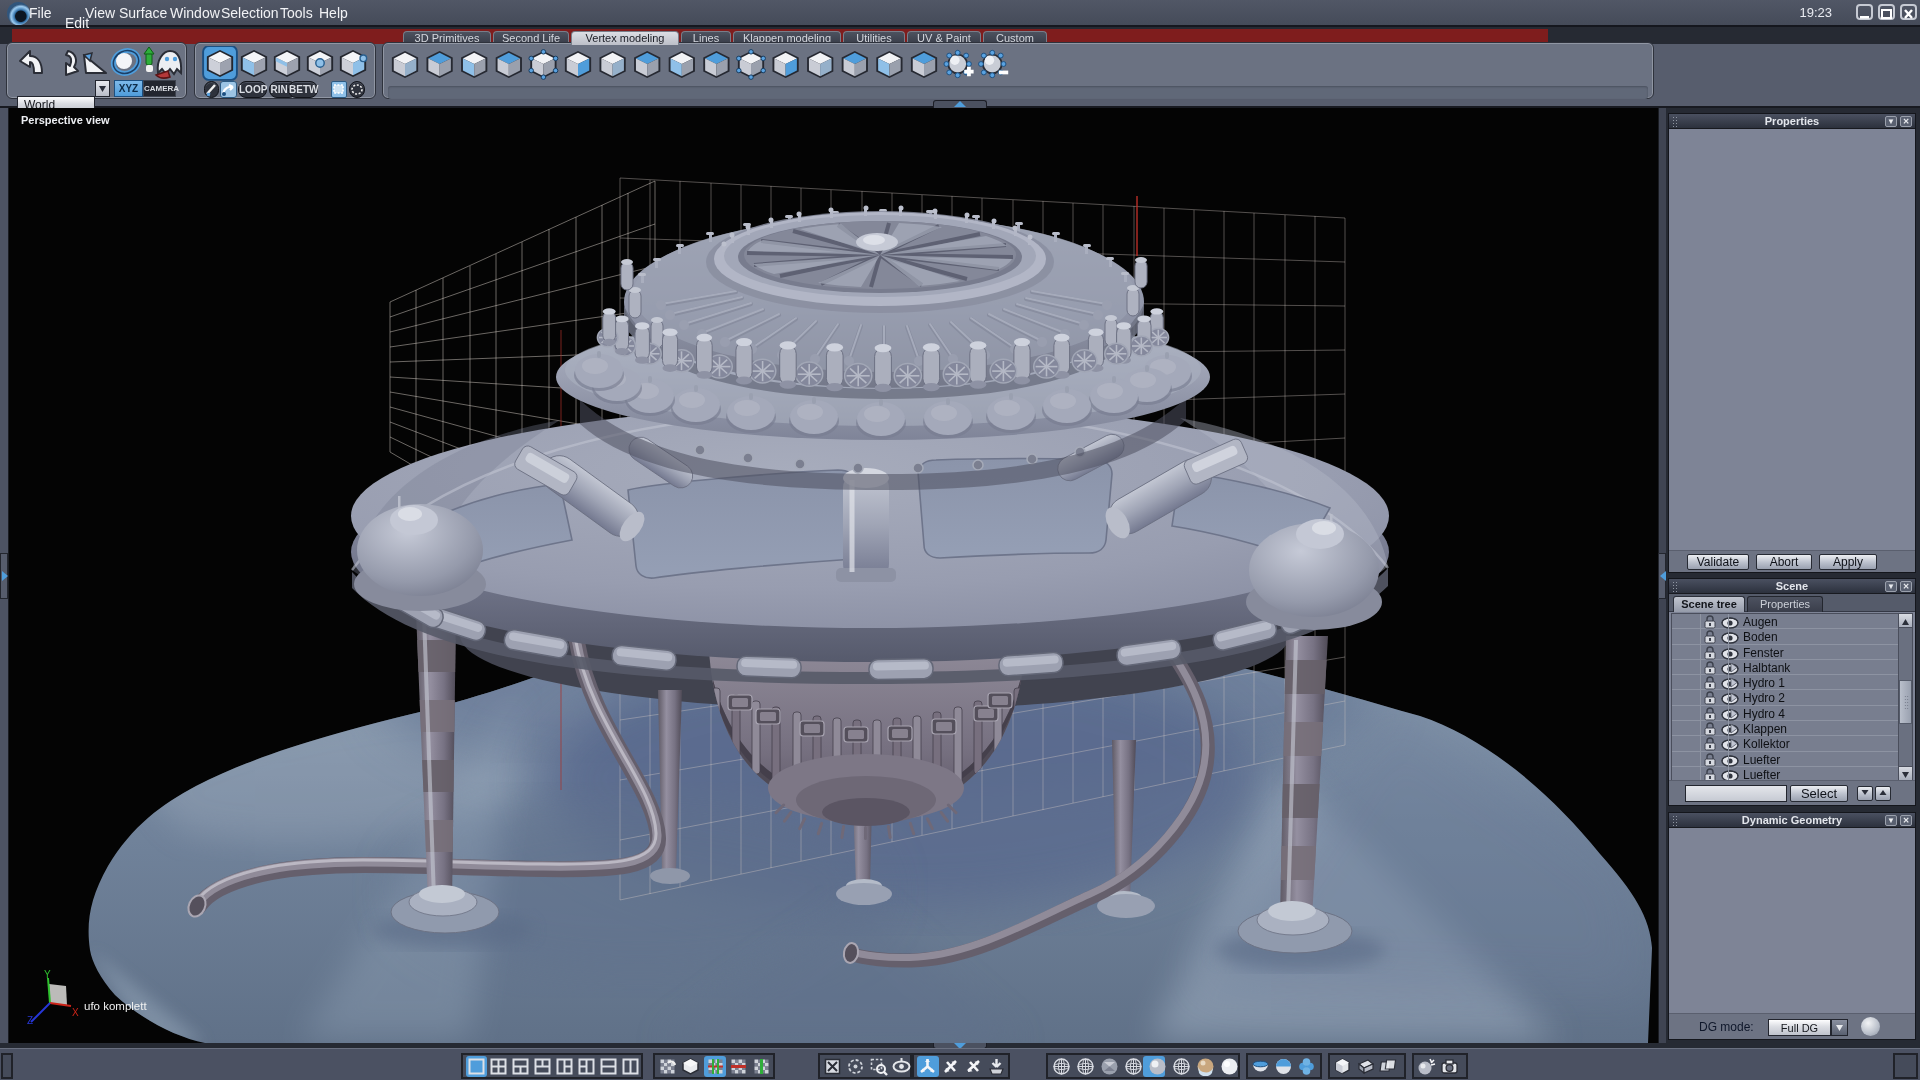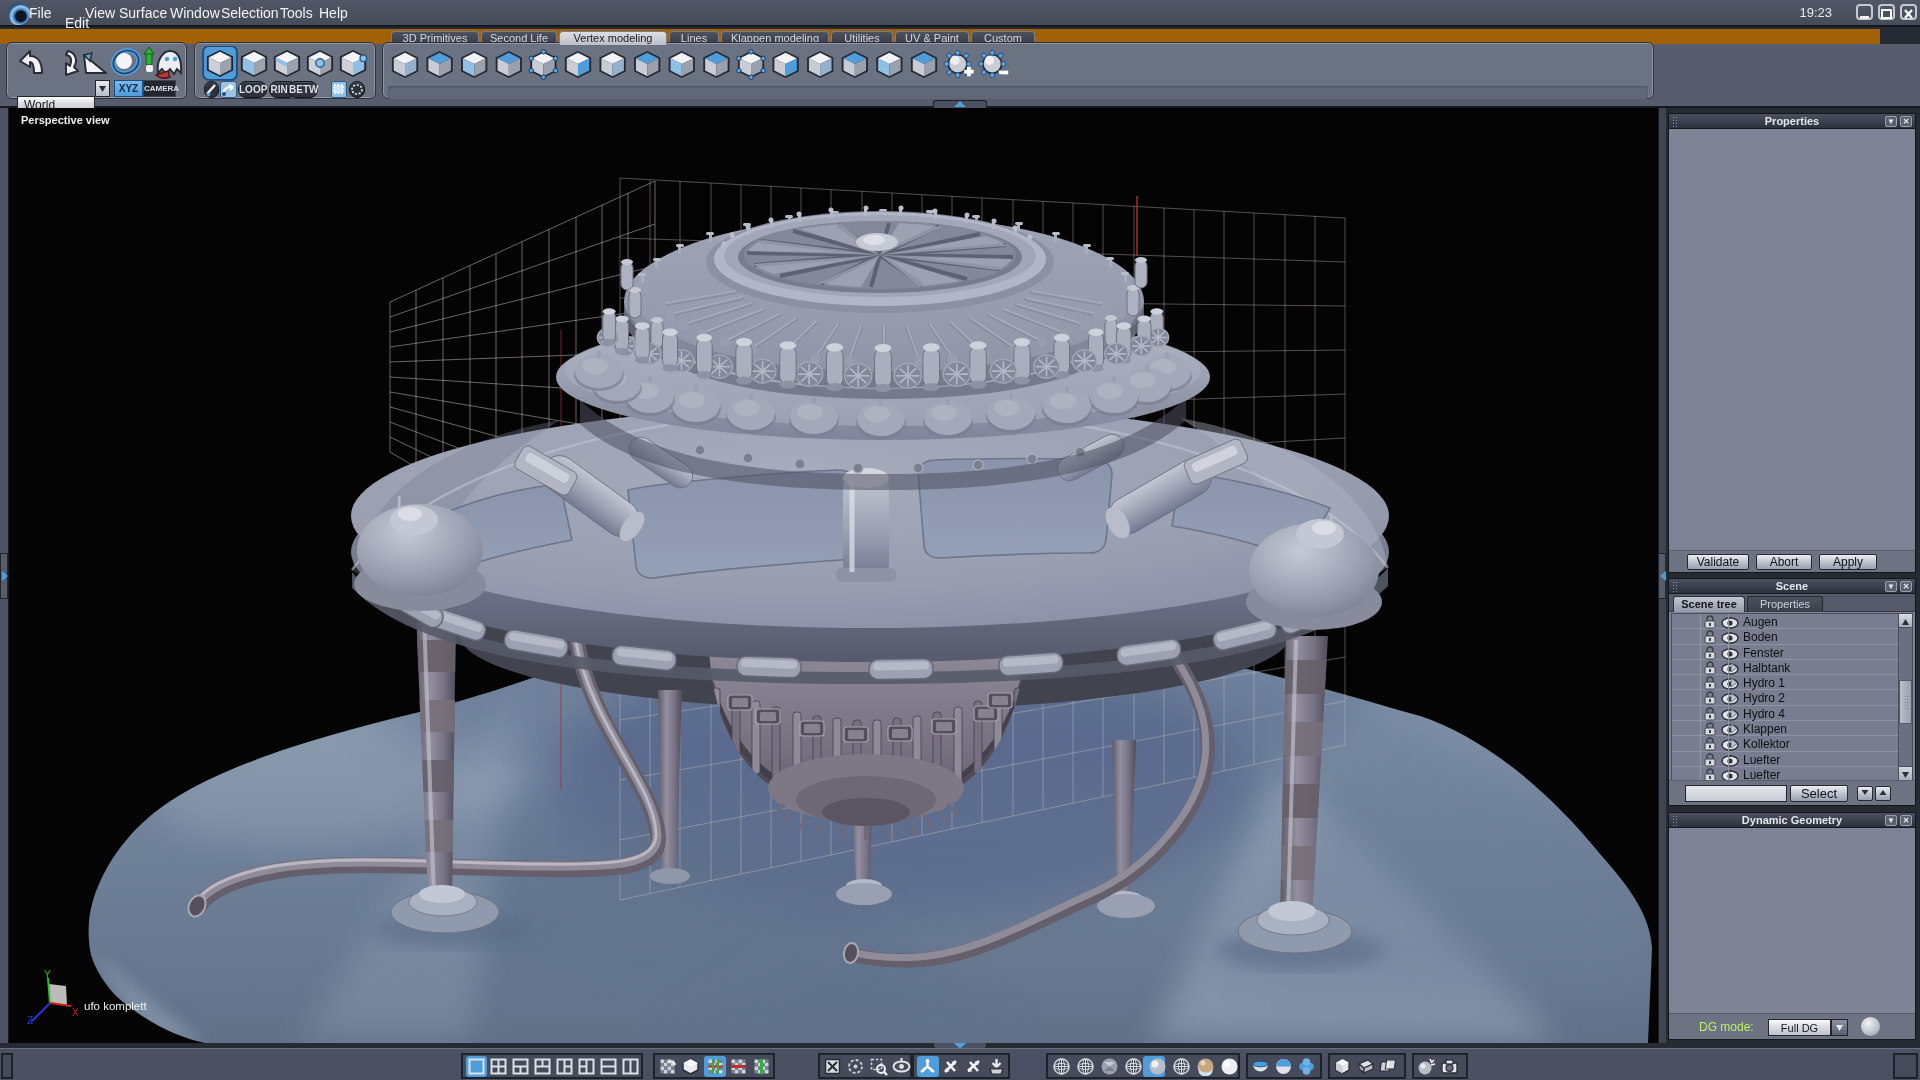--- a/index.html
+++ b/index.html
@@ -4,21 +4,21 @@
 html,body{width:1920px;height:1080px;overflow:hidden;background:#262a33;font-family:"Liberation Sans",sans-serif}
 #root{position:relative;width:1920px;height:1080px}
 .abs{position:absolute}
 
 #menubar{left:0;top:0;width:1920px;height:27px;background:linear-gradient(#515766,#454b59);border-bottom:2px solid #15171e}
 #menubar .mi{color:#f1f2f5;font-size:14px;line-height:26px}
 #logo{left:7px;top:2px;width:23px;height:23px;border-radius:50%;background:radial-gradient(circle 12px at 60% 62%,#0d1623 0 44%,#2f6aa0 52%,#7db3e0 72%,#9cc8ec 82%,#30557c 100%)}
 #clock{right:88px;top:5px;color:#e9ebf1;font-size:13px}
 .winbtn{top:4px;width:17px;height:16px;border:2px solid #c6cad3;border-radius:4px;color:#eef0f4;text-align:center}
 
-#tabstrip{left:0;top:29px;width:1880px;height:15px;background:#a16207}
+#tabstrip{left:12px;top:29px;width:1536px;height:15px;background:#7f1d1d}
 .tab{position:absolute;top:2px;height:14px;border:1px solid #787e8a;border-bottom:none;border-radius:4px 4px 0 0;background:linear-gradient(#4d525f,#363a46);color:#d4d7de;font-size:11px;text-align:center;line-height:13px}
 .tab.sel{background:linear-gradient(#dcdee4,#bcbfc8);color:#191b23;z-index:3}
 
 #toolbar{left:0;top:44px;width:1920px;height:64px;background:#575d6d;border-bottom:2px solid #181a21}
 .tbox{position:absolute;background:#6b7282;border:1px solid #2e323c;box-shadow:inset 0 0 0 1px #9096a3;border-radius:6px}
 .dbtn{position:absolute;background:#2e323c;border:1px solid #12141a;box-shadow:inset 0 1px 0 #4c515e;border-radius:8px;color:#dcdfe5;font-size:10px;text-align:center;font-weight:bold}
 .lfield{position:absolute;background:linear-gradient(#fdfdfe,#dadce2 45%,#bfc3cc);border:1px solid #22252e;color:#15171c;font-size:12px}
 
 #rightcol{left:1666px;top:108px;width:254px;height:940px;background:#262a33}
 .panel{position:absolute;left:2px;width:248px;border:1px solid #14161c;background:#7e8496}
@@ -1277,21 +1277,21 @@
               <polygon points="6,8 9.5,3 2.5,3" fill="#2b2f3a"></polygon>
             </svg></div>
           <div class="btn" style="left:206px;top:5px;width:16px;height:15px"><svg width="12" height="11">
               <polygon points="6,3 9.5,8 2.5,8" fill="#2b2f3a"></polygon>
             </svg></div>
         </div>
       </div>
       <div class="panel" style="top:704px;height:228px">
         <div class="ptitle"><div class="grip"></div>Dynamic Geometry<div class="tbtn" style="right:18px">▼</div><div class="tbtn" style="right:3px">✕</div></div>
         <div style="position:absolute;left:0;bottom:0;width:246px;height:26px;background:#6d7383;border-top:1px solid #5a5f6e">
-          <div style="position:absolute;left:30px;top:6px;font-size:12px;color:#bef264">DG mode:</div>
+          <div style="position:absolute;left:30px;top:6px;font-size:12px;color:#0f172a">DG mode:</div>
           <div class="lfield" style="left:99px;top:5px;width:63px;height:17px;text-align:center;line-height:16px;font-size:11px">Full DG</div>
           <div style="position:absolute;left:162px;top:5px;width:17px;height:17px;background:linear-gradient(#8a90a0,#596070);border:1px solid #22252e"><svg width="15" height="15">
               <polygon points="4,5 11,5 7.5,11" fill="#e8eaee"></polygon>
             </svg></div>
           <div style="position:absolute;left:192px;top:3px;width:19px;height:19px;border-radius:50%;background:radial-gradient(circle at 38% 32%,#f2f3f5,#b9bfca 60%,#8c93a2)"></div>
         </div>
       </div>
     </div>
     <div id="bottombar" class="abs">
       <div class="bbox" style="left:461px;width:182px">

